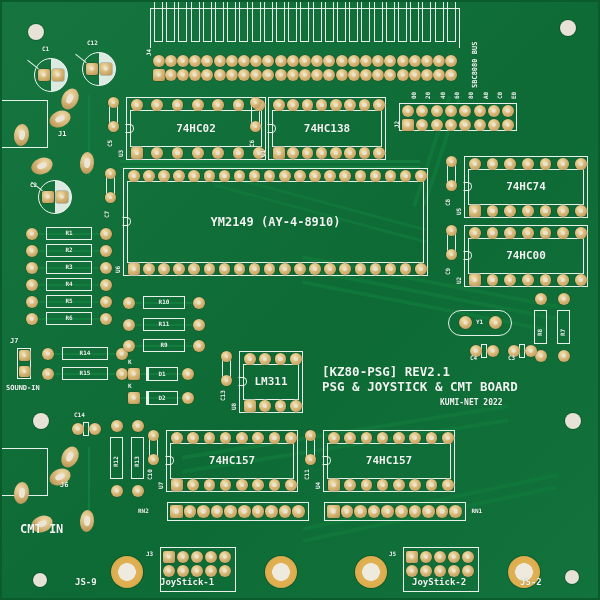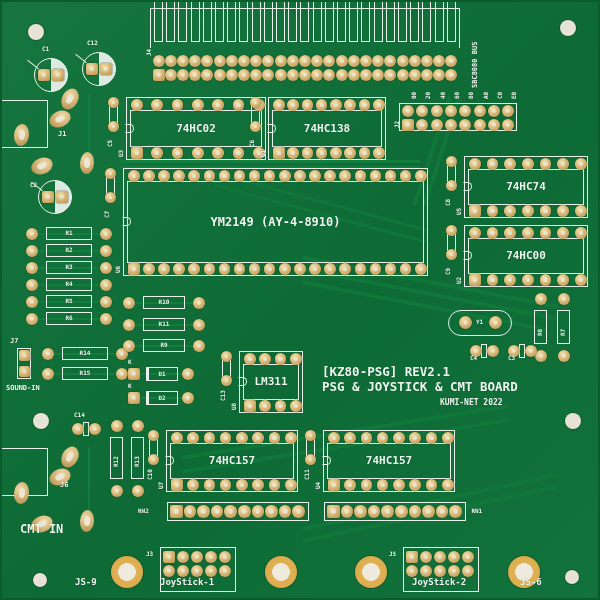--- a/index.html
+++ b/index.html
@@ -1322,21 +1322,21 @@
       <div class="pad" style="left:462px;top:565px;width:12px;height:12px;">
         <div class="hole"></div>
       </div>
     </div>
   <div class="silk xs" style="left:389px;top:551px;">J5</div>
 
   <div id="marker-layer">
       <div class="silk sm" style="left:6px;top:385px;">SOUND-IN</div>
       <div class="silk lg" style="left:20px;top:523px;">CMT IN</div>
       <div class="silk md" style="left:75px;top:578px;">JS-9</div>
-      <div class="silk md" style="left:520px;top:578px;">JS-6</div>
+      <div class="silk md" style="left:520px;top:578px;">JS-2</div>
       <div class="silk sm" style="left:58px;top:131px;">J1</div>
       <div class="silk sm" style="left:60px;top:482px;">J6</div>
       <div class="silk sm" style="left:10px;top:338px;">J7</div>
     </div>
 
   <div class="silk md" style="left:160px;top:578px;">JoyStick-1</div>
   <div class="silk md" style="left:400px;top:578px;margin-left:12px;">JoyStick-2</div>
 
   <div class="silk" style="left:322px;top:366px;font-size:12.5px;">[KZ80-PSG] REV2.1</div>
   <div class="silk" style="left:322px;top:381px;font-size:12.5px;">PSG &amp; JOYSTICK &amp; CMT BOARD</div>

